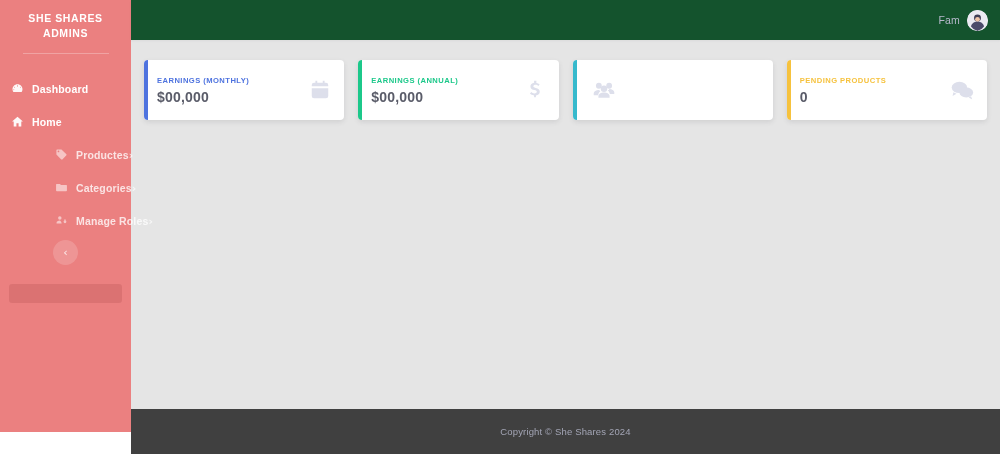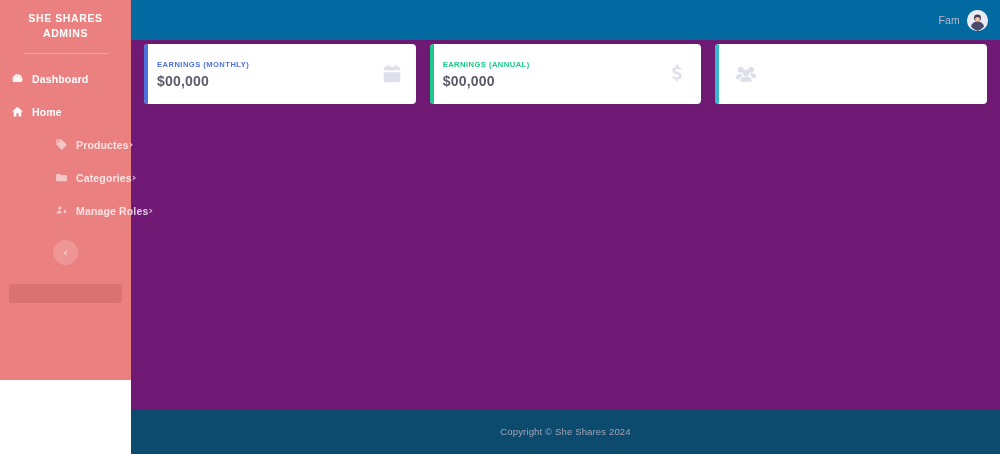--- a/index.html
+++ b/index.html
@@ -6,21 +6,21 @@
   html, body {
     width: 1000px; height: 454px;
     font-family: "Liberation Sans", sans-serif;
     background: #ffffff;
     overflow: hidden;
   }
   .app { display: flex; width: 1000px; height: 454px; }
 
   
   .sidebar {
-    width: 131px; min-width: 131px; height: 380px;
+    width: 131px; min-width: 131px; height: 432px;
     background: #eb8080;
     display: flex; flex-direction: column;
     align-items: center;
     position: relative;
   }
   .brand {
     width: 100%;
     padding: 11px 8px 9px 8px;
     text-align: center;
     color: #ffffff;
@@ -29,21 +29,21 @@
     letter-spacing: 0.6px;
     line-height: 15px;
   }
   .brand-divider {
     width: 86px; height: 1px;
     background: rgba(255,255,255,0.28);
     margin: 3px auto 0 auto;
   }
   .nav { width: 100%; margin-top: 8px; }
   .nav-item {
-    display: flex; align-items: center;
+    display: flex; align-items: flex-end;
     height: 33px;
     padding: 0 9px 0 10px;
     color: #ffffff;
     font-size: 10.5px;
     font-weight: bold;
     letter-spacing: 0.15px;
     cursor: pointer;
     position: relative;
   }
   .nav-item.muted { color: rgba(255,255,255,0.78); margin-left: 44px; }
@@ -85,42 +85,42 @@
   }
 
   
   .main {
     flex: 1; height: 454px;
     display: flex; flex-direction: column;
     background: #ffffff;
   }
   .topbar {
     height: 40px; min-height: 40px;
-    background: #0369a1;
+    background: #14532d;
     display: flex; align-items: center; justify-content: flex-end;
     padding-right: 12px;
     box-shadow: 0 1px 2px rgba(58,59,69,0.06);
     position: relative; z-index: 3;
   }
   .user-menu {
     display: flex; align-items: center; gap: 7px; cursor: pointer;
   }
   .user-name {
     font-size: 10.5px; color: #b7b9cc; letter-spacing: 0.2px;
   }
   .avatar {
     width: 21px; height: 21px; border-radius: 50%;
     overflow: hidden; background: #e8e8ef;
     display: block;
   }
 
   .content {
     flex: 1;
-    background: #701a75;
-    padding: 4px 13px 0 13px;
+    background: #e5e5e5;
+    padding: 20px 13px 0 13px;
     overflow: hidden;
   }
   .cards-row { display: flex; gap: 14px; }
   .card {
     flex: 1;
     background: #ffffff;
     border-radius: 4px;
     box-shadow: 0 2px 5px rgba(58,59,69,0.12);
     height: 60px;
     display: flex; align-items: center;
@@ -148,21 +148,21 @@
   }
   .card-icon {
     color: #dddfeb;
     flex: none;
     margin-left: 6px;
     display: flex; align-items: center; justify-content: center;
   }
 
   .footer {
     height: 45px; min-height: 45px;
-    background: #0c4a6e;
+    background: #404040;
     display: flex; align-items: center; justify-content: center;
   }
   .footer-text { font-size: 9.5px; color: #a3a5b5; letter-spacing: 0.15px; }
 </style>
 </head>
 <body>
 
 <div class="app">
 
   <aside class="sidebar">
@@ -282,20 +282,34 @@
               <circle cx="8" cy="7" r="3.4"></circle>
               <circle cx="20" cy="7" r="3.4"></circle>
               <circle cx="14" cy="10.5" r="3.8"></circle>
               <path d="M8 12c-3.3 0-6 1.7-6 3.9V18h5.2c.2-1.8 1.1-3.4 2.5-4.5A8 8 0 0 0 8 12z"></path>
               <path d="M20 12c-.6 0-1.2.1-1.7.2 1.4 1.1 2.3 2.7 2.5 4.5H26v-2.1c0-2.2-2.7-3.9-6-3.9z"></path>
               <path d="M14 15c-3.6 0-6.5 1.8-6.5 4.1V21h13v-1.9c0-2.3-2.9-4.1-6.5-4.1z"></path>
             </svg>
           </span>
         </div>
 
+        <div class="card" style="--accent:#f6c23e">
+          <div class="card-body">
+            <div class="card-label">PENDING PRODUCTS</div>
+            <div class="card-value">0</div>
+          </div>
+          <span class="card-icon">
+            <svg width="24" height="22" viewBox="0 0 28 24" fill="currentColor">
+              <ellipse cx="11" cy="9" rx="9" ry="6.6"></ellipse>
+              <path d="M4 14.5L3 19l4.6-2.6z"></path>
+              <ellipse cx="19" cy="15" rx="8" ry="5.8"></ellipse>
+              <path d="M24.5 19.4L26 23l-4.3-2.2z"></path>
+            </svg>
+          </span>
+        </div>
 
       </div>
     </section>
 
     <footer class="footer">
       <span class="footer-text">Copyright © She Shares 2024</span>
     </footer>
 
   </div>
 </div>

